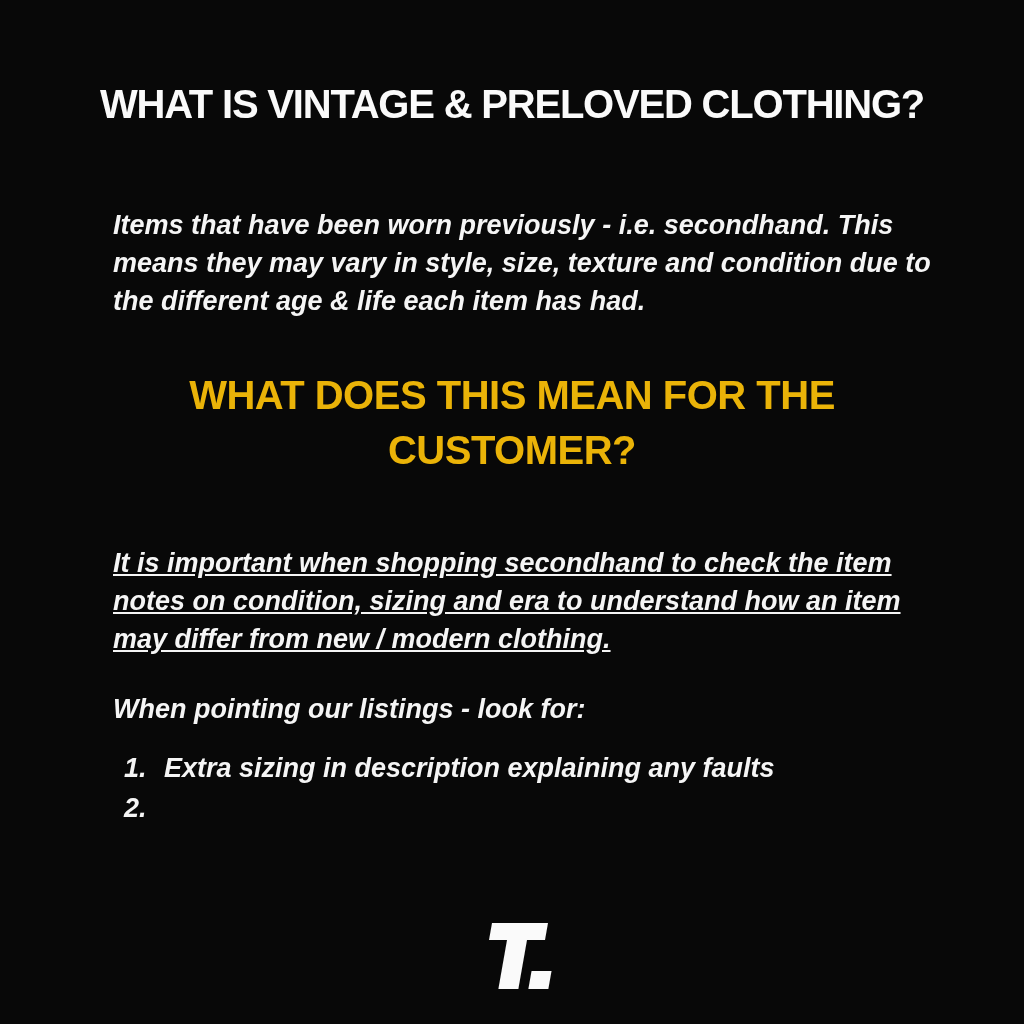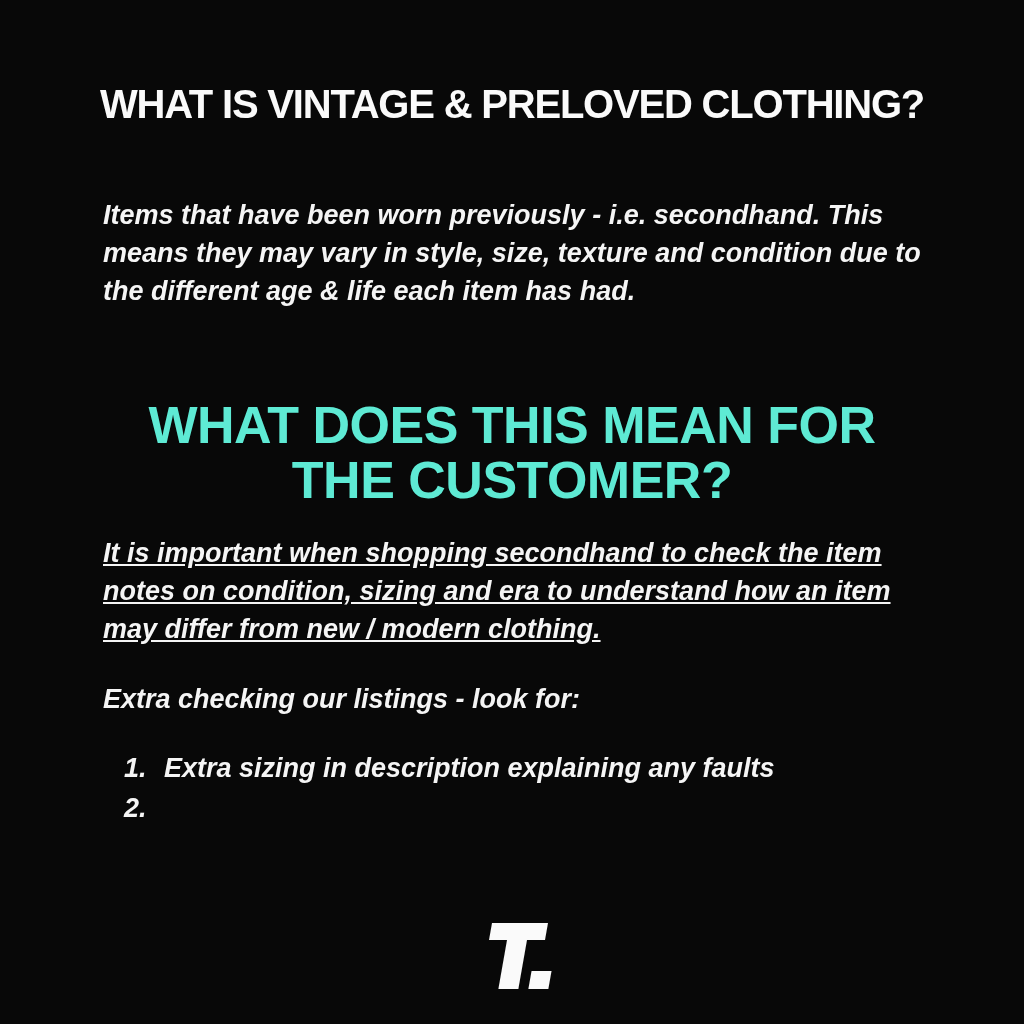--- a/index.html
+++ b/index.html
@@ -24,36 +24,36 @@
     margin: 0;
     text-align: center;
     font-size: 40px;
     font-weight: bold;
     letter-spacing: -1.2px;
     white-space: nowrap;
     color: #fafafa;
   }
   .section-title {
     position: absolute;
-    top: 398px;
+    top: 368px;
     left: 142px;
     width: 740px;
     margin: 0;
     text-align: center;
-    font-size: 52px;
+    font-size: 40px;
     line-height: 55px;
     font-weight: bold;
     letter-spacing: -0.5px;
-    color: #5eead4;
+    color: #eab308;
   }
   .body-text {
     position: absolute;
     left: 97px;
     width: 835px;
-    margin: 6px;
+    margin: 16px;
     font-size: 27px;
     line-height: 38px;
     font-weight: bold;
     font-style: italic;
     color: #f5f5f5;
   }
   .p-intro    { top: 190px; }
   .p-customer { top: 528px; text-decoration: underline; }
   .p-listings { top: 674px; width: 860px; }
   .checklist {
@@ -99,21 +99,21 @@
 <div class="page">
 
   <h1 class="main-title">WHAT IS VINTAGE &amp; PRELOVED CLOTHING?</h1>
 
   <p class="body-text p-intro">Items that have been worn previously - i.e. secondhand. This means they may vary in style, size, texture and condition due to the different age &amp; life each item has had.</p>
 
   <h2 class="section-title">WHAT DOES THIS MEAN FOR THE CUSTOMER?</h2>
 
   <p class="body-text p-customer">It is important when shopping secondhand to check the item notes on condition, sizing and era to understand how an item may differ from new / modern clothing.</p>
 
-  <p class="body-text p-listings">Extra checking our listings - look for:</p>
+  <p class="body-text p-listings">When pointing our listings - look for:</p>
 
   <ol class="checklist">
     <li>
       <span class="num">1.</span>
       <span>Extra sizing in description explaining any faults</span>
     </li>
     <li>
       <span class="num">2.</span>
     </li>
   </ol>

